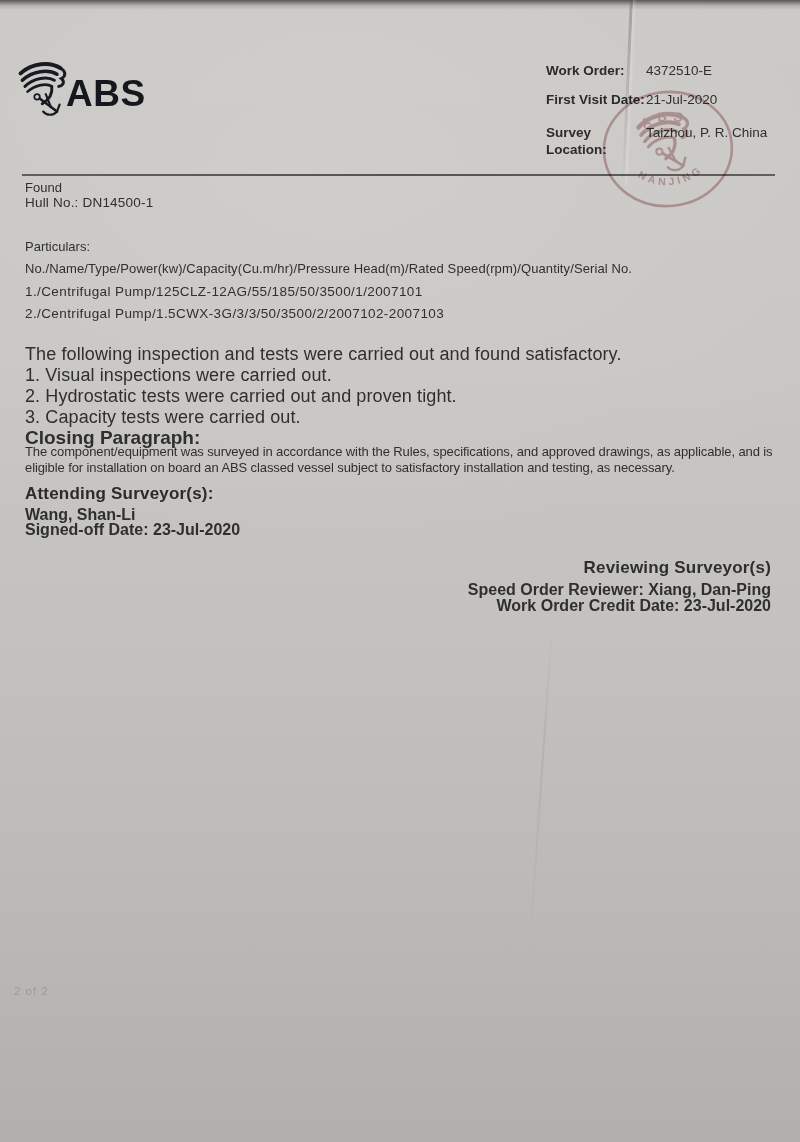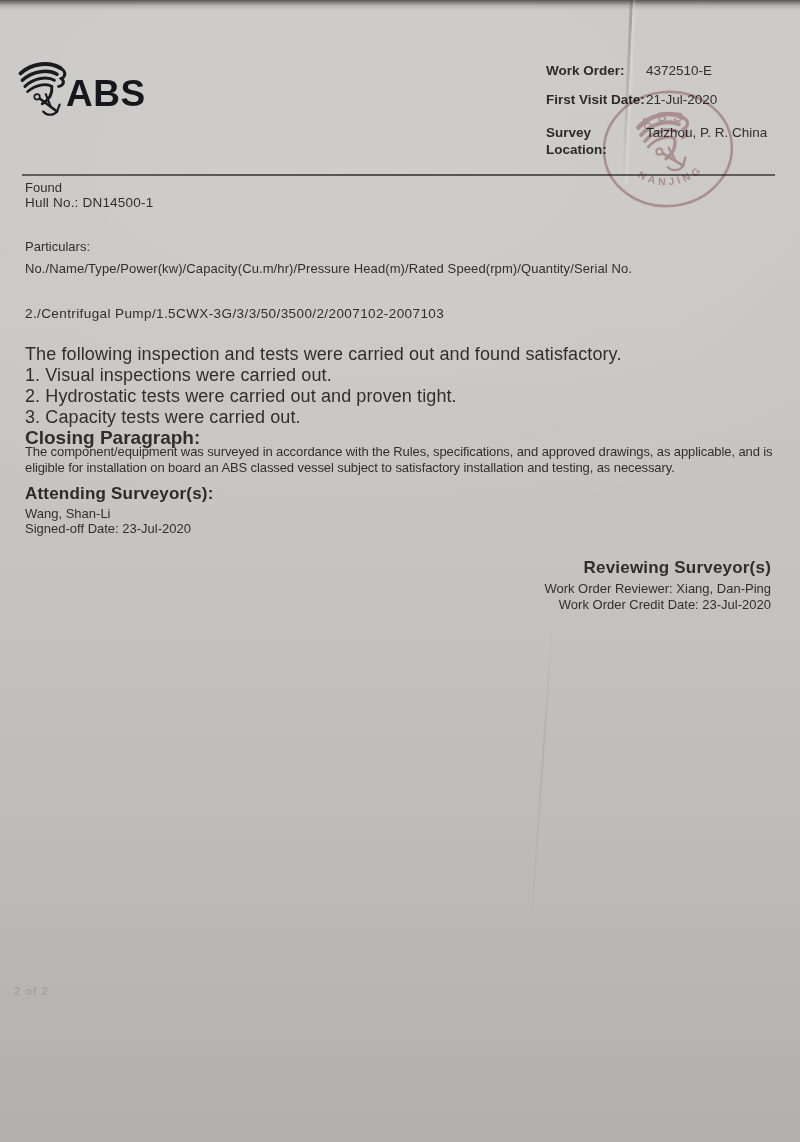--- a/index.html
+++ b/index.html
@@ -68,21 +68,21 @@
   .tblock{position:absolute;left:25px;color:#2f2f2f;}
   .t13{font-size:13px;line-height:15.5px;}
   .found-status{font-size:13px;}
   .hull-no{font-size:13.5px;letter-spacing:0.2px;}
   .cols-header{font-size:13px;letter-spacing:0.1px;width:750px;}
   .pump-line{font-size:13.5px;letter-spacing:0.4px;}
   .insp{font-size:18px;letter-spacing:0.1px;}
   .closing-title{font-size:19px;font-weight:700;}
   .closing-text{font-size:13px;line-height:15.8px;width:754px;letter-spacing:-0.1px;}
   .attending-title{font-size:17px;font-weight:700;letter-spacing:0.2px;color:#2b2b2b;}
-  .small-line{font-size:13px;}
+  .small-line{font-size:16px;font-weight:bold;}
   .reviewing{position:absolute;right:29px;text-align:center;color:#2f2f2f;}
   .reviewing-title{font-size:17px;font-weight:600;letter-spacing:0.2px;}
   .footer-page{
     position:absolute;left:14px;top:985px;
     font-size:11.5px;color:#99968f;letter-spacing:1px;opacity:0.85;
   }
 </style>
 </head>
 <body>
 
@@ -151,33 +151,34 @@
         <use href="#eagle" x="40" y="24" width="58" height="64"></use>
       </g>
     </svg>
   </div>
 
   <div class="tblock found-status" style="top:180px">Found</div>
   <div class="tblock hull-no" style="top:195px">Hull No.: DN14500-1</div>
 
   <div class="tblock t13" style="top:239px">Particulars:</div>
   <div class="tblock cols-header" style="top:261px">No./Name/Type/Power(kw)/Capacity(Cu.m/hr)/Pressure Head(m)/Rated Speed(rpm)/Quantity/Serial No.</div>
+  <div class="tblock pump-line" style="top:284px">1./Centrifugal Pump/125CLZ-12AG/55/185/50/3500/1/2007101</div>
   <div class="tblock pump-line" style="top:306px">2./Centrifugal Pump/1.5CWX-3G/3/3/50/3500/2/2007102-2007103</div>
 
   <div class="tblock insp" style="top:344px">The following inspection and tests were carried out and found satisfactory.</div>
   <div class="tblock insp" style="top:365px">1. Visual inspections were carried out.</div>
   <div class="tblock insp" style="top:386px">2. Hydrostatic tests were carried out and proven tight.</div>
   <div class="tblock insp" style="top:407px">3. Capacity tests were carried out.</div>
 
   <div class="tblock closing-title" style="top:427px">Closing Paragraph:</div>
   <div class="tblock attending-title" style="top:484px">Attending Surveyor(s):</div>
 
   <div class="tblock closing-text" style="top:444px">The component/equipment was surveyed in accordance with the Rules, specifications, and approved drawings, as applicable, and is eligible for installation on board an ABS classed vessel subject to satisfactory installation and testing, as necessary.</div>
   <div class="tblock small-line" style="top:506px">Wang, Shan-Li</div>
   <div class="tblock small-line" style="top:521px">Signed-off Date: 23-Jul-2020</div>
 
   <div class="reviewing reviewing-title" style="top:558px">Reviewing Surveyor(s)</div>
-  <div class="reviewing small-line" style="top:581px">Work Order Reviewer: Xiang, Dan-Ping</div>
+  <div class="reviewing small-line" style="top:581px">Speed Order Reviewer: Xiang, Dan-Ping</div>
   <div class="reviewing small-line" style="top:597px">Work Order Credit Date: 23-Jul-2020</div>
 
   <div class="footer-page">2 of 2</div>
 
 </div>
 
 </body></html>

